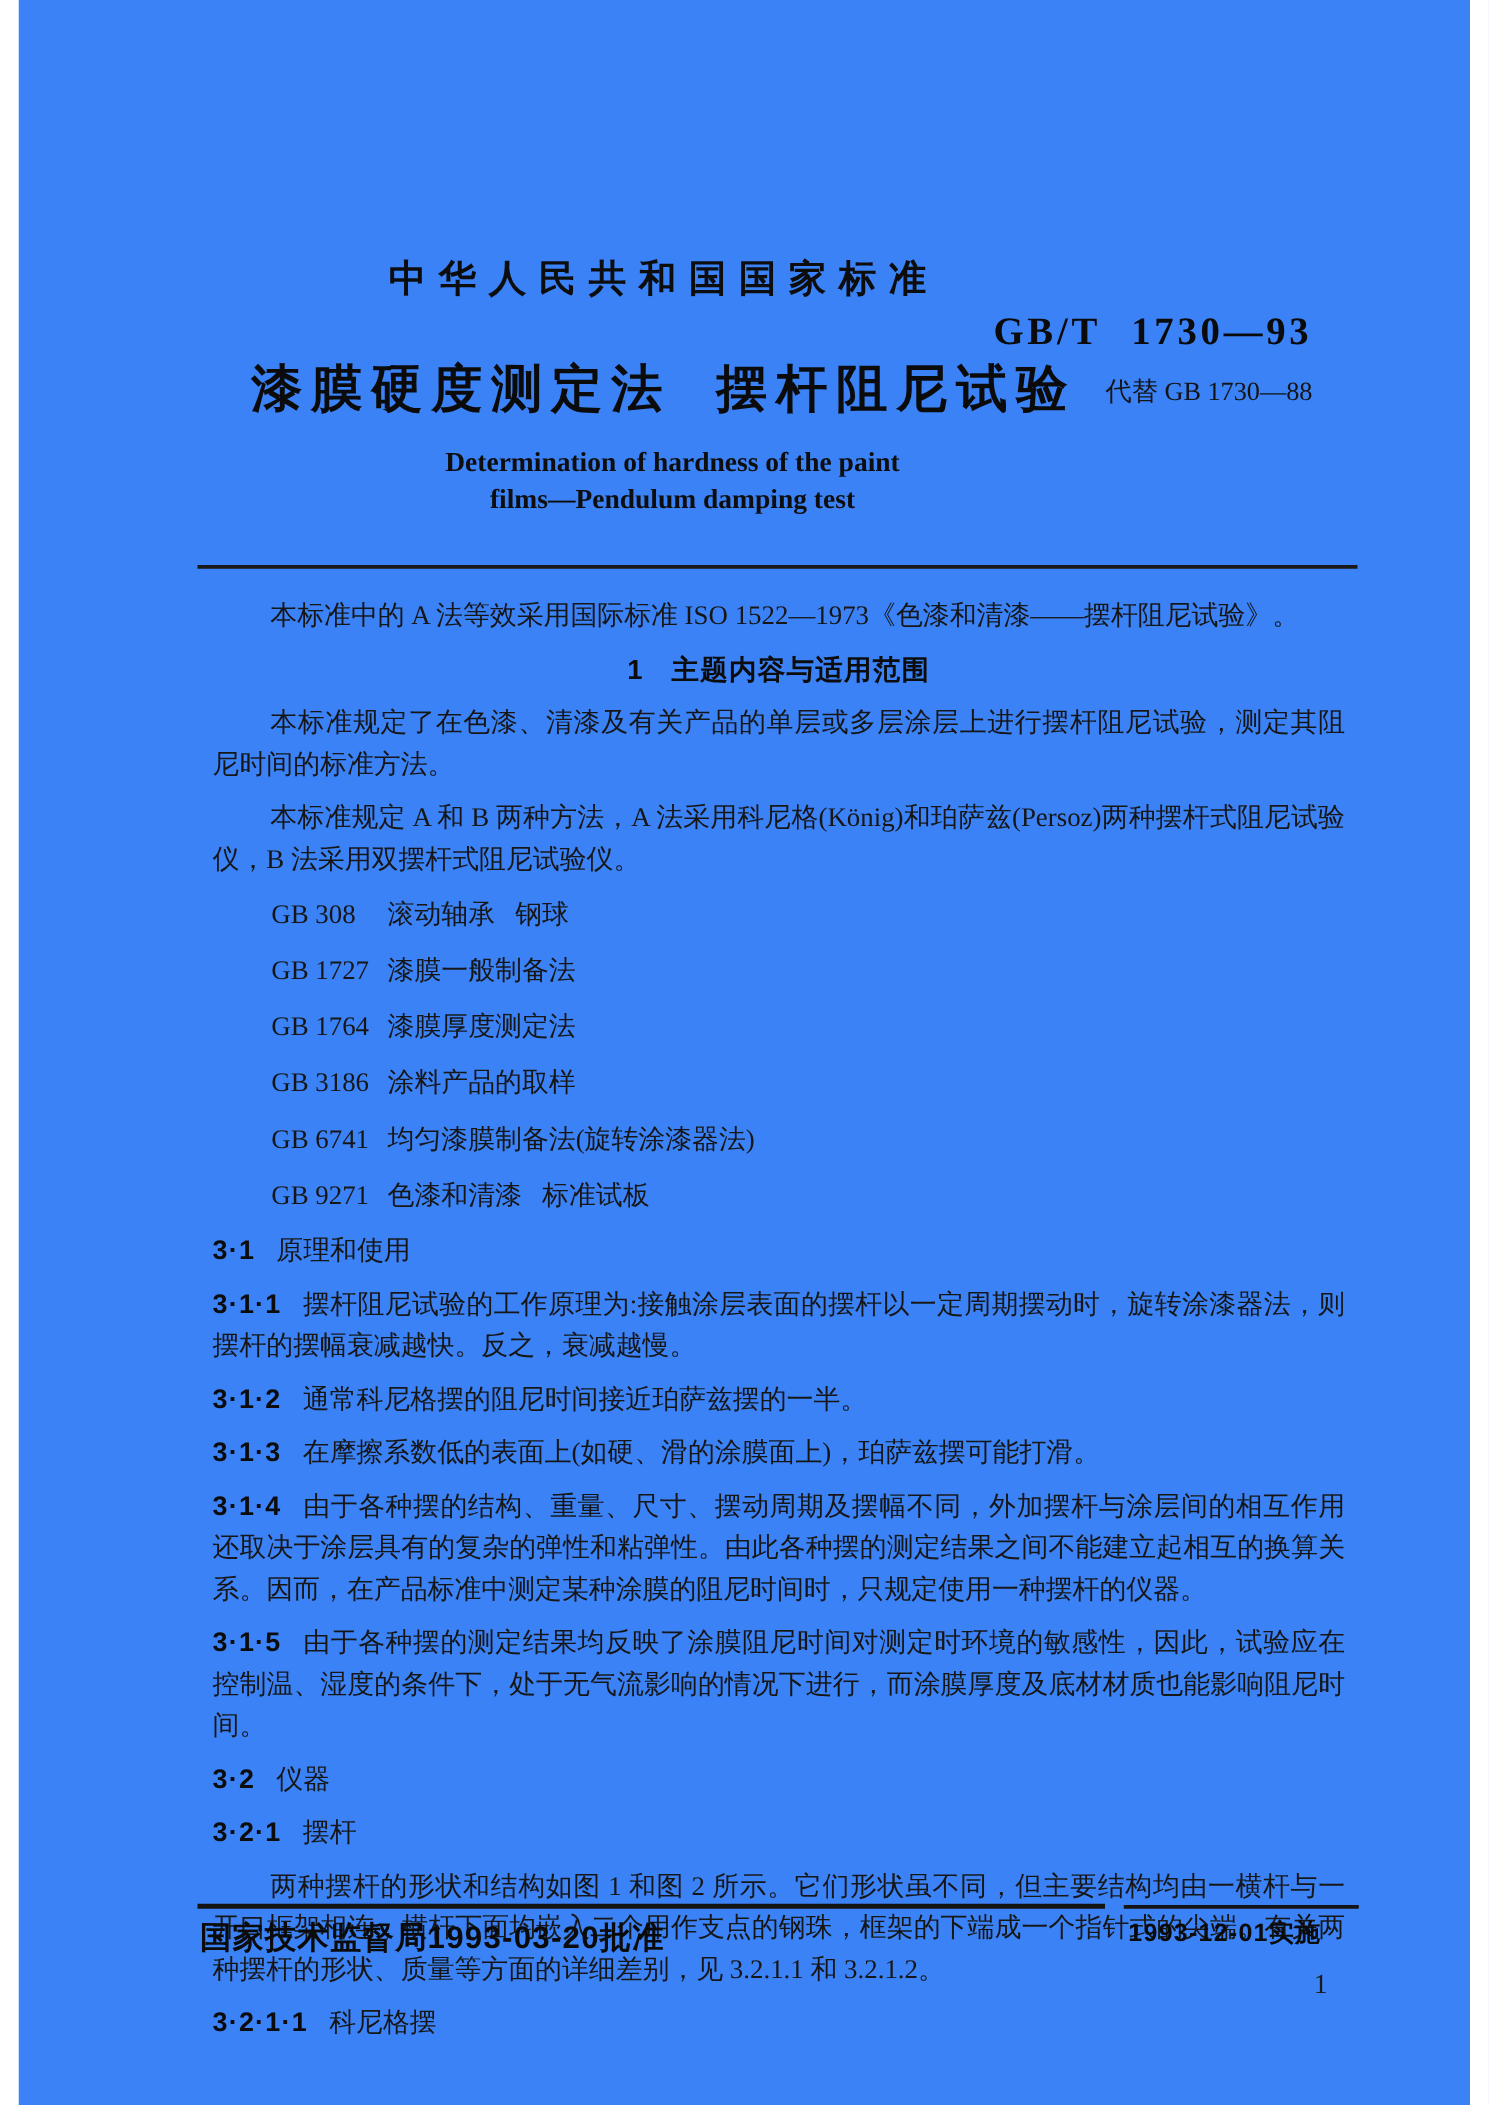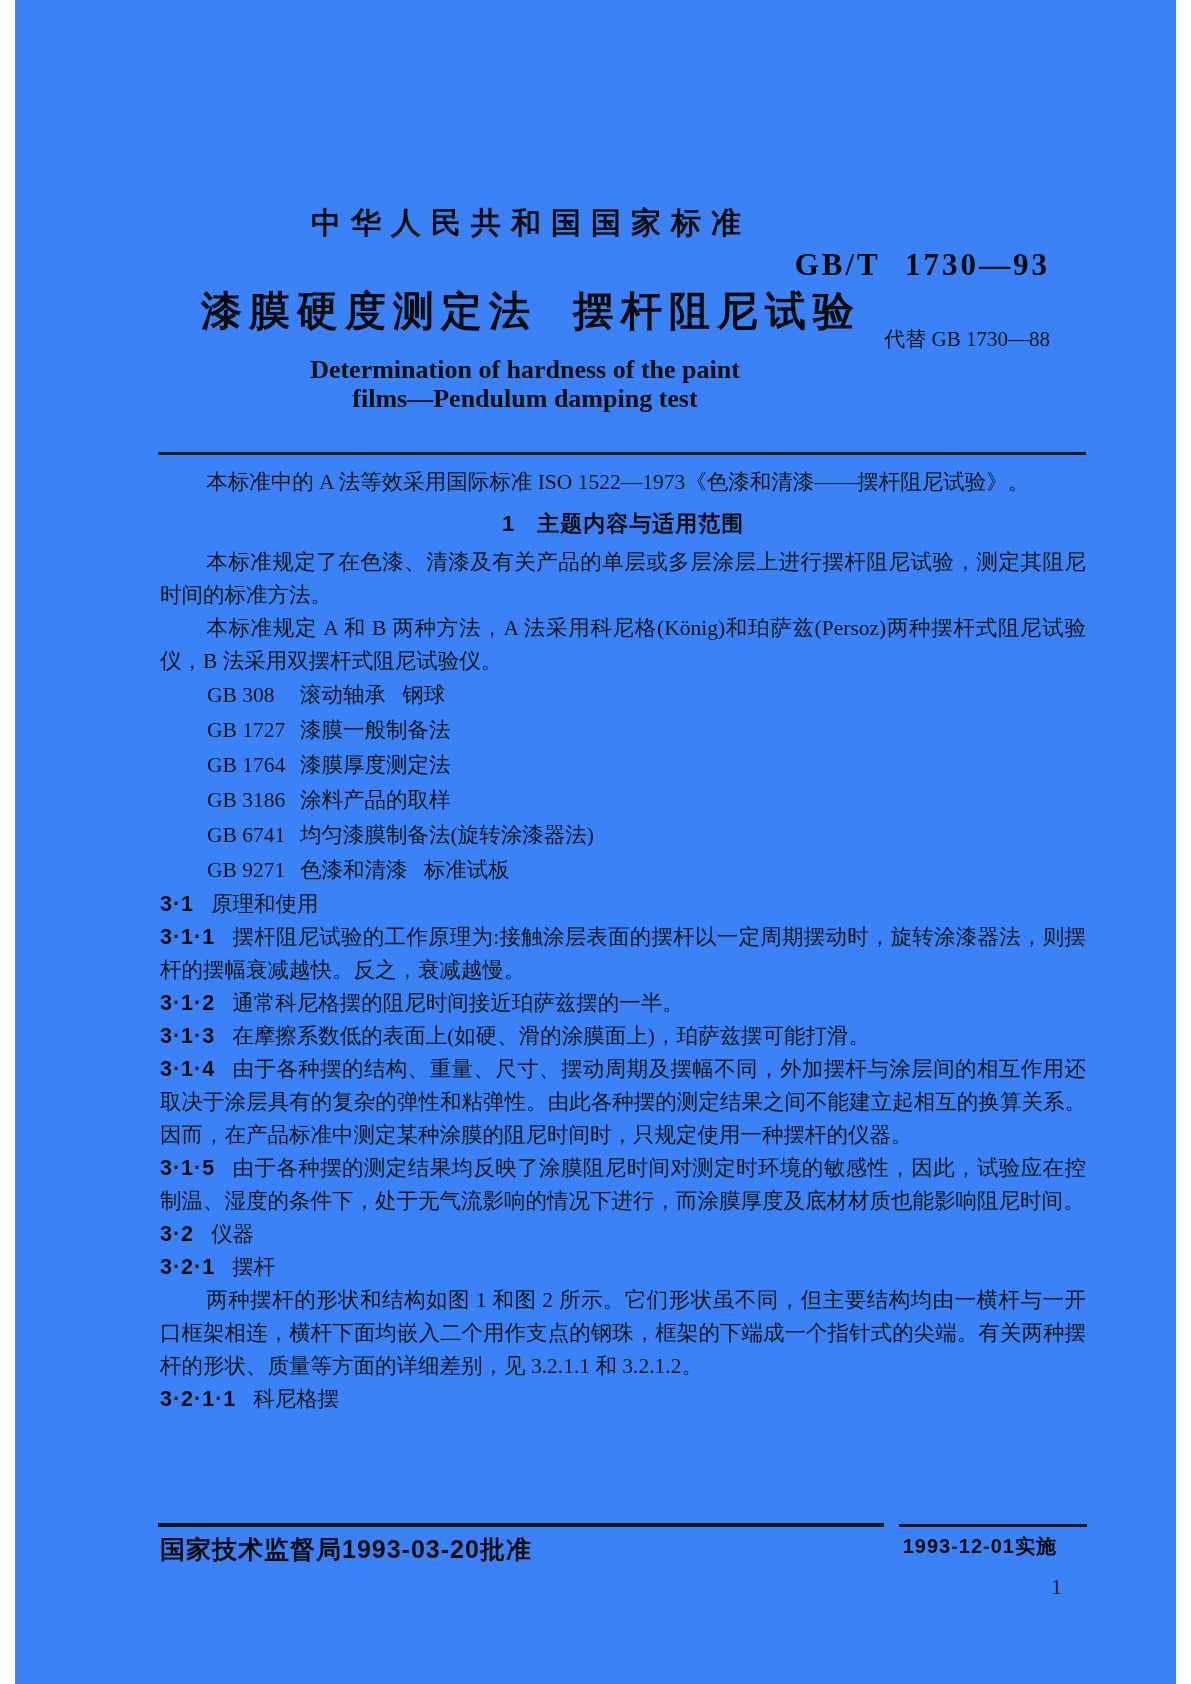--- a/index.html
+++ b/index.html
@@ -31,42 +31,42 @@
   }
   .title-cn{
     top:284px; left:145px; width:742px;
     text-align:center;
     font-family:"Liberation Sans","DejaVu Sans",sans-serif;
     font-weight:bold; font-size:41px; letter-spacing:7px;
     color:#0b0b0b; white-space:nowrap;
   }
   .title-gap{ display:inline-block; width:36px; }
   .supersede{
-    top:325px; right:126px;
+    top:299px; right:126px;
     font-size:21px; color:#141414; white-space:nowrap;
   }
   .title-en{
-    top:355px; left:139px; width:742px;
+    top:355px; left:152px; width:742px;
     text-align:center;
-    font-weight:bold; font-size:26px; line-height:29px;
+    font-weight:bold; font-size:22px; line-height:29px;
     color:#0e0e0e;
   }
   .top-rule{
     top:452px; left:143px; width:928px; height:0;
     border-top:3px solid #1a1a1a;
   }
 
   
   .content{
     position:absolute;
     top:466px; left:145px; width:926px;
     font-size:21.5px; line-height:33px;
     text-align:justify;
   }
-  .content p{ margin:0; }
+  .content p{ margin:10px; }
   .p-indent{ text-indent:2.15em; }
   .sec-head{
     font-family:"Liberation Sans","DejaVu Sans",sans-serif;
     font-weight:bold; font-size:22px;
     letter-spacing:1px; text-align:center;
     margin:8px 0 6px 0 !important;
     color:#0c0c0c;
   }
   .sec-head .h-num{ display:inline-block; margin-right:22px; }
   .ref-row{ padding-left:47px; line-height:35px; }

